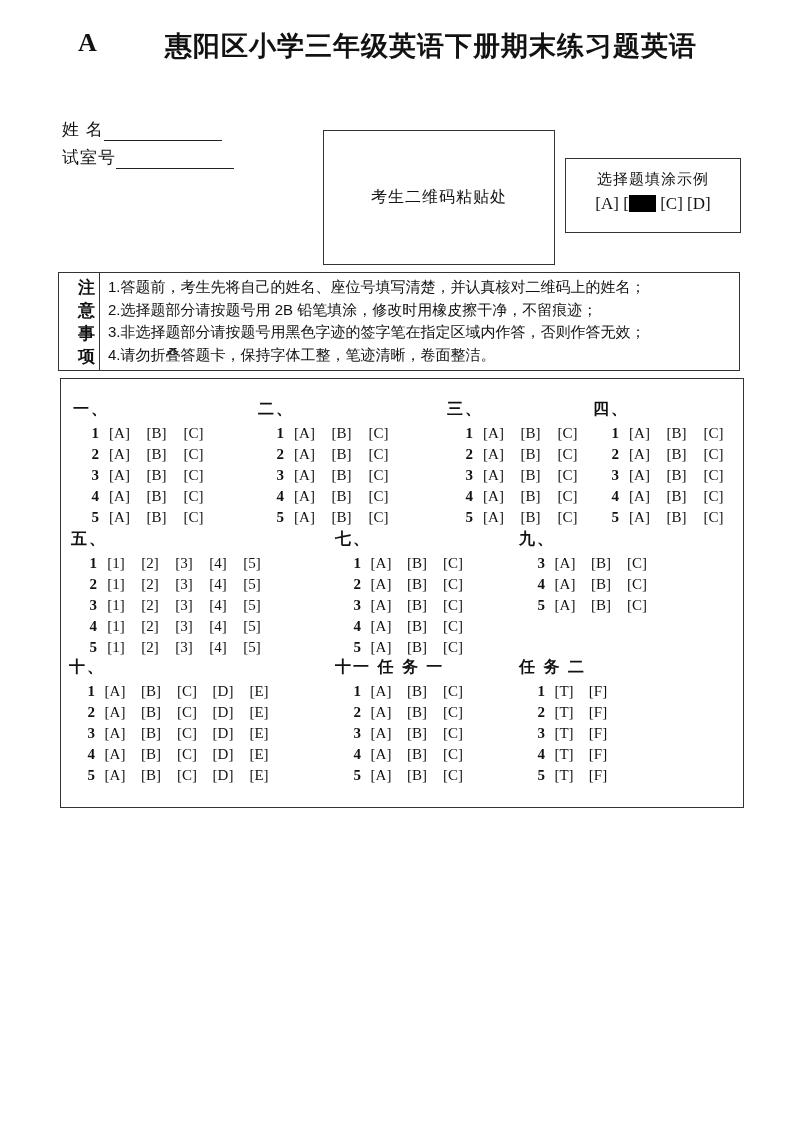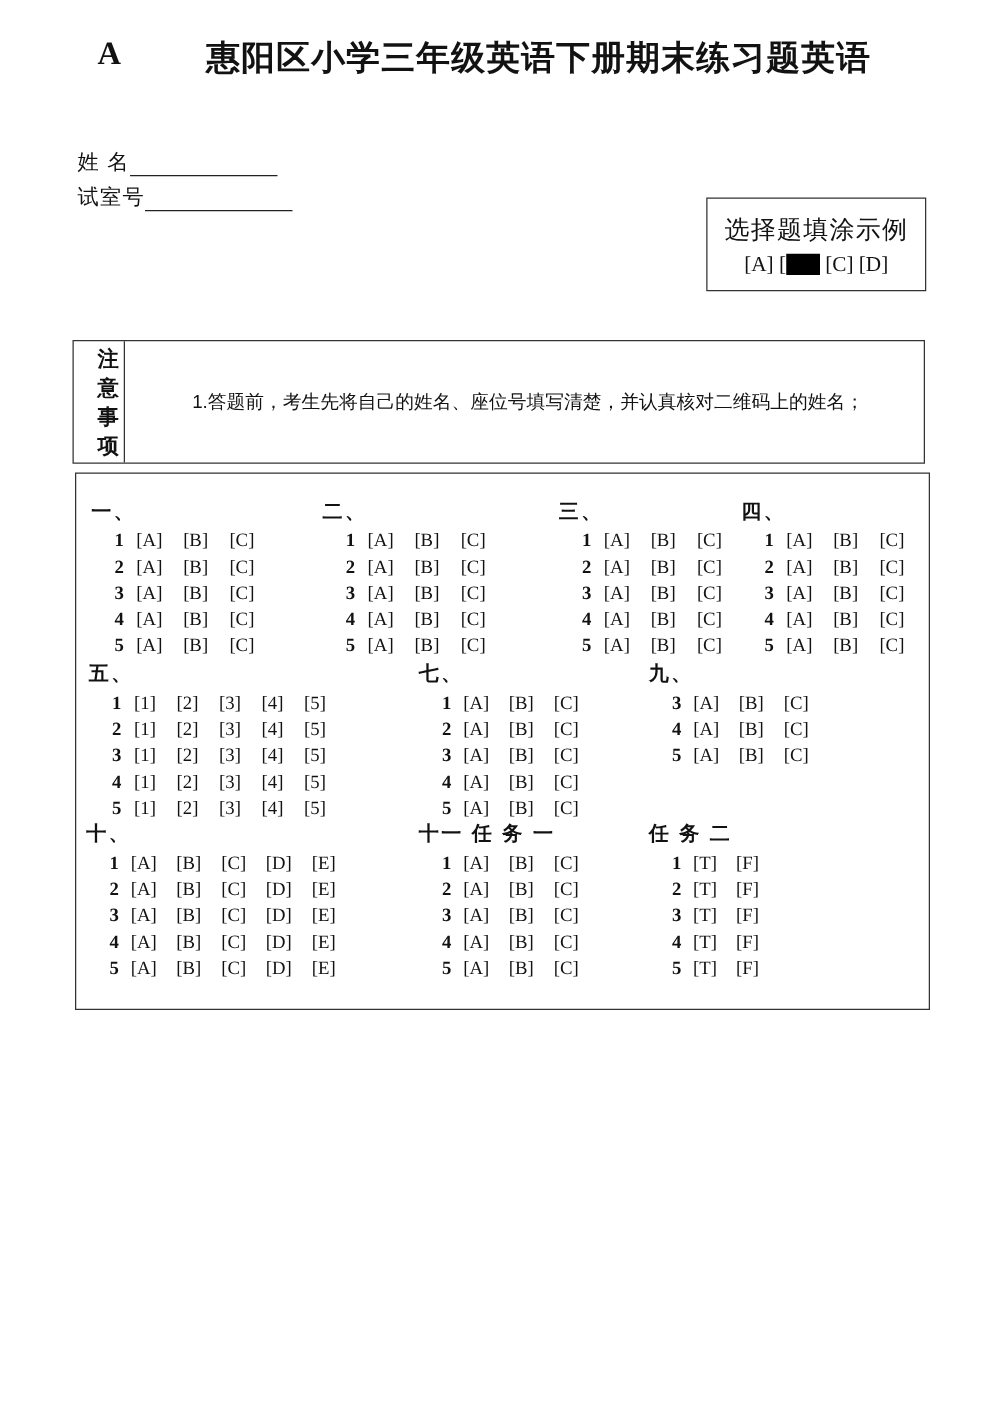--- a/index.html
+++ b/index.html
@@ -25,36 +25,36 @@
   .qr-box{
     position:absolute;left:323px;top:130px;width:230px;height:133px;
     border:1.5px solid #333;display:flex;align-items:center;justify-content:center;
     font-size:16px;letter-spacing:1px;
   }
   
   .example-box{
     position:absolute;left:565px;top:158px;width:174px;height:73px;
     border:1.5px solid #333;text-align:center;
   }
-  .example-title{font-size:20px;margin-top:11px;letter-spacing:1px;}
+  .example-title{font-size:15px;margin-top:11px;letter-spacing:1px;}
   .example-row{font-family:"Liberation Serif",serif;font-size:17px;margin-top:5px;white-space:nowrap;}
   .fill-black{display:inline-block;width:27px;height:17px;background:#000;vertical-align:-3px;}
   
   .notice-box{
     position:absolute;left:58px;top:272px;width:682px;height:99px;
     border:1.6px solid #333;display:flex;box-sizing:border-box;
   }
   .notice-side{
     width:41px;border-right:1.5px solid #333;box-sizing:border-box;
     display:flex;flex-direction:column;justify-content:space-around;align-items:flex-end;
     padding:3px 4px;font-weight:bold;font-size:17px;
   }
   .notice-items{
     flex:1;padding:3px 2px 3px 8px;font-size:15px;
-    display:flex;flex-direction:column;justify-content:space-around;align-items:center;
+    display:flex;flex-direction:column;justify-content:space-around;
   }
   .notice-item{white-space:nowrap;}
   
   .answer-box{
     position:absolute;left:60px;top:378px;width:684px;height:430px;
     border:1.6px solid #333;box-sizing:border-box;
   }
   .section{position:absolute;}
   .sec-header{font-weight:bold;font-size:16px;height:24px;letter-spacing:2px;white-space:nowrap;}
   .q-row{display:flex;height:21px;align-items:center;font-family:"Liberation Serif",serif;font-size:15px;}
@@ -76,35 +76,41 @@
 
   <div class="title">
     <div>惠阳区小学三年级英语下册期末练习题英语</div>
   </div>
 
   <div class="fields">
       <div class="field"><span class="flabel">姓 名</span><span class="fline"></span></div>
       <div class="field"><span class="flabel">试室号</span><span class="fline"></span></div>
     </div>
 
+  <div class="qr-box">
+    <span>考生二维码粘贴处</span>
+  </div>
 
   <div class="example-box">
     <div class="example-title">选择题填涂示例</div>
     <div class="example-row"><span>[A] [</span><span class="fill-black"></span><span> [C] [D]</span></div>
   </div>
 
   <div class="notice-box">
     <div class="notice-side">
         <div>注</div>
         <div>意</div>
         <div>事</div>
         <div>项</div>
       </div>
     <div class="notice-items">
         <div class="notice-item">1.答题前，考生先将自己的姓名、座位号填写清楚，并认真核对二维码上的姓名；</div>
+        <div class="notice-item">2.选择题部分请按题号用 2B 铅笔填涂，修改时用橡皮擦干净，不留痕迹；</div>
+        <div class="notice-item">3.非选择题部分请按题号用黑色字迹的签字笔在指定区域内作答，否则作答无效；</div>
+        <div class="notice-item">4.请勿折叠答题卡，保持字体工整，笔迹清晰，卷面整洁。</div>
       </div>
   </div>
 
   <div class="answer-box">
       <div class="section" style="left: 12px; top: 20px;">
         <div class="sec-header">一、</div>
         <div class="q-row">
           <span class="q-num">1</span>
           <span class="opt" style="width: 37px;">[A]</span>
           <span class="opt" style="width: 37px;">[B]</span>

